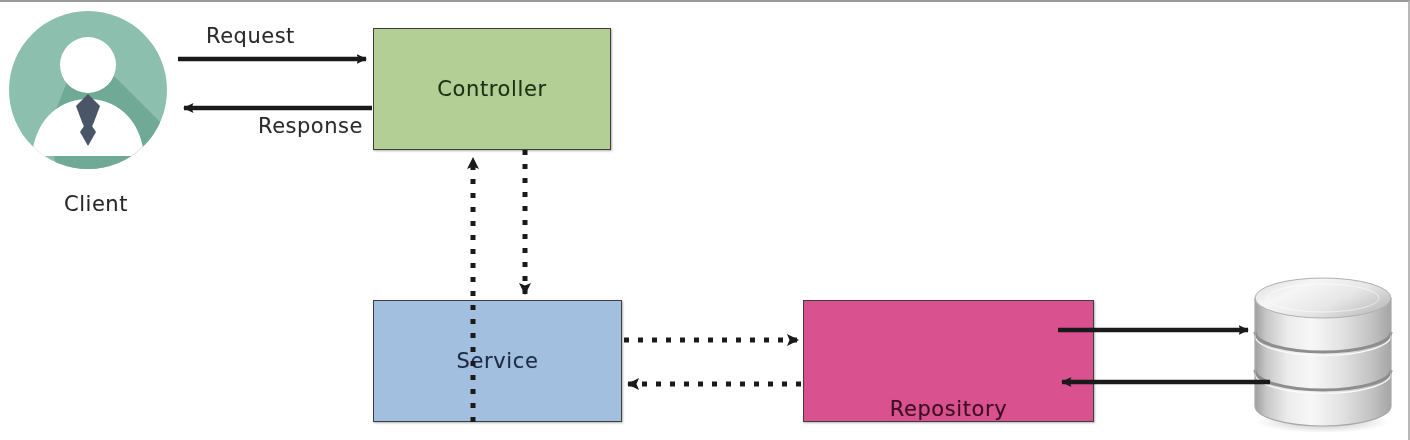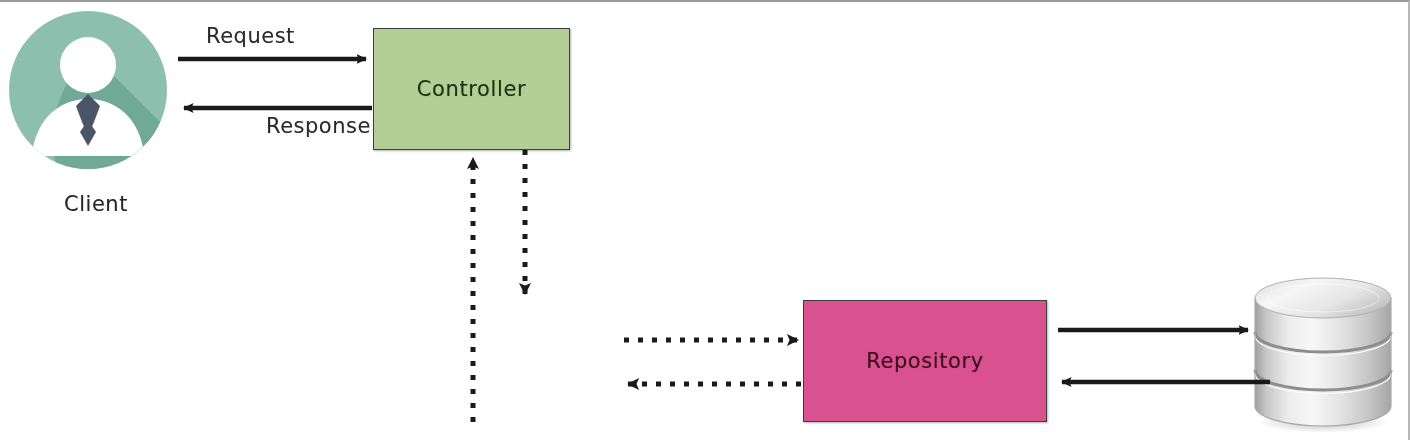--- a/index.html
+++ b/index.html
@@ -36,38 +36,39 @@
   .node-label {
     font-size: 21px;
     letter-spacing: 0.6px;
     font-weight: 400;
     text-shadow: 0 0 1px rgba(0,0,0,0.25);
   }
 
   
   #controller-box {
     left: 373px; top: 26px;
-    width: 197px; height: 122px;
+    width: 238px; height: 122px;
     background: #b3cf96;
   }
   #controller-box .node-label { color: #1c3012; }
 
   
   #service-box {
     left: 373px; top: 298px;
     width: 249px; height: 122px;
     background: #a3bfe0;
   }
   #service-box .node-label { color: #1b2a44; }
 
   
   #repository-box {
     left: 803px; top: 298px;
-    width: 244px; height: 122px;
+    width: 291px; height: 122px;
     background: #d9518e;
+    align-items: flex-end;
   }
   #repository-box .node-label { color: #3d0c22; }
 
   
   #client-group {
     position: absolute;
     left: 8px; top: 8px;
     width: 165px; height: 220px;
   }
   #client-avatar {
@@ -105,21 +106,21 @@
   .edge-label {
     position: absolute;
     font-size: 21px;
     color: #2a2a2a;
     letter-spacing: 0.5px;
     white-space: nowrap;
     text-shadow: 0 0 1px rgba(0,0,0,0.20);
     margin-left: 10px;
   }
   #label-request  { left: 196px; top: 22px; }
-  #label-response { left: 256px; top: 112px; }
+  #label-response { left: 248px; top: 112px; }
 </style>
 </head>
 <body>
 
 <div id="diagram">
 
   <div id="client-group">
     <svg id="client-avatar" viewBox="0 0 160 160">
       <defs>
         <clipPath id="clipCircle">
@@ -137,20 +138,23 @@
         <polygon points="80,110 88,122 80,136 72,122" fill="#4a5568"></polygon>
       </g>
     </svg>
     <div id="client-label">Client</div>
   </div>
 
   <div class="node" id="controller-box">
     <span class="node-label">Controller</span>
   </div>
 
+  <div class="node" id="service-box">
+    <span class="node-label">Service</span>
+  </div>
 
   <div class="node" id="repository-box">
     <span class="node-label">Repository</span>
   </div>
 
   <svg id="database-cylinder" viewBox="0 0 152 158">
     <defs>
       <linearGradient id="cylBody" x1="0" y1="0" x2="1" y2="0">
         <stop offset="0%" stop-color="#9e9e9e"></stop>
         <stop offset="8%" stop-color="#c6c6c6"></stop>

